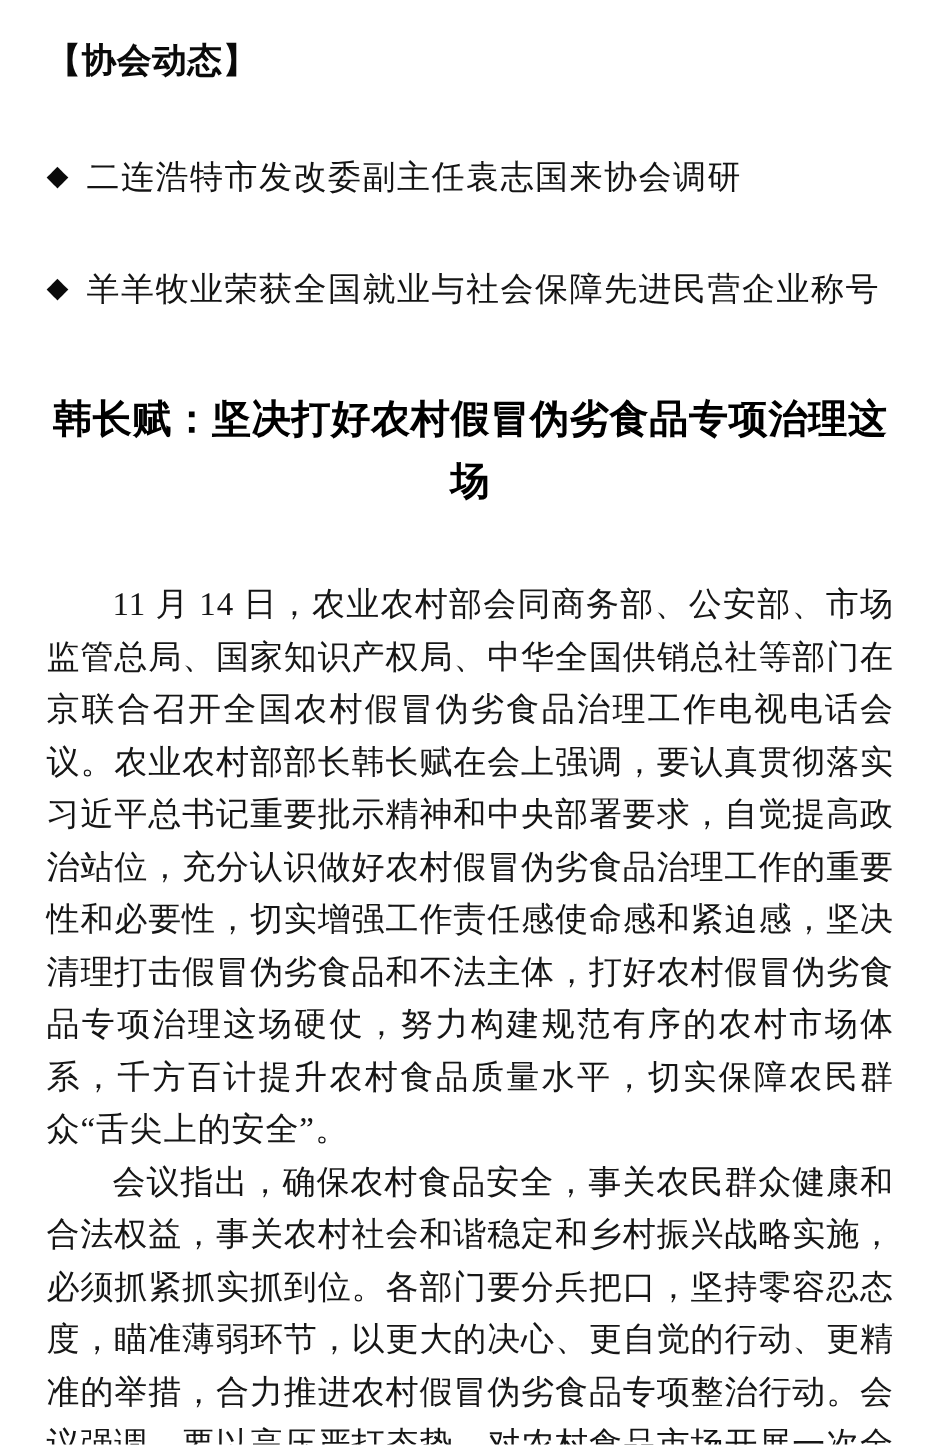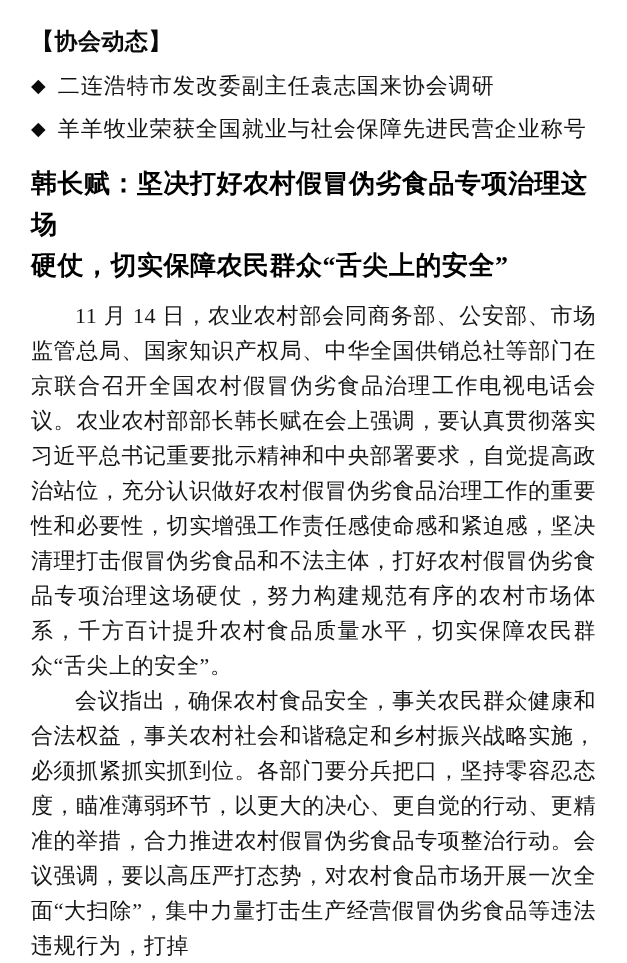--- a/index.html
+++ b/index.html
@@ -12,20 +12,21 @@
   body {
     font-family: "Liberation Serif", "DejaVu Serif", serif;
     color: #111111;
   }
   .page {
     width: 627px;
     height: 963px;
     padding: 0 31px;
     display: flex;
     flex-direction: column;
+    gap: 32px;
   }
   .sec-header {
     font-family: "DejaVu Sans", "Liberation Sans", sans-serif;
     font-weight: bold;
     font-size: 23px;
     line-height: 30px;
     color: #0a0a0a;
     letter-spacing: 0.5px;
   }
   .sec-header.first { margin-top: 26px; }
@@ -44,21 +45,21 @@
     line-height: 28px;
     margin-right: 12px;
     color: #0a0a0a;
   }
   .bullet-text {
     letter-spacing: 1px;
     text-align: right;
   }
   .article-title {
     margin-top: 20px;
-    text-align: left;
+    text-align: center;
     font-weight: bold;
     font-size: 26px;
     line-height: 41px;
     color: #000000;
     letter-spacing: 0.5px;
   }
   .article-body {
     margin-top: 12px;
     font-size: 22px;
     line-height: 35px;
@@ -84,21 +85,20 @@
   </div>
 
   <div class="bullet-row second">
     <span class="bullet">◆</span>
     <span class="bullet-text">羊羊牧业荣获全国就业与社会保障先进民营企业称号</span>
   </div>
 
 
   <div class="article-title">
     <div>韩长赋：坚决打好农村假冒伪劣食品专项治理这场</div>
-    <div>硬仗，切实保障农民群众“舌尖上的安全”</div>
   </div>
 
   <div class="article-body">
     <p>11 月 14 日，农业农村部会同商务部、公安部、市场监管总局、国家知识产权局、中华全国供销总社等部门在京联合召开全国农村假冒伪劣食品治理工作电视电话会议。农业农村部部长韩长赋在会上强调，要认真贯彻落实习近平总书记重要批示精神和中央部署要求，自觉提高政治站位，充分认识做好农村假冒伪劣食品治理工作的重要性和必要性，切实增强工作责任感使命感和紧迫感，坚决清理打击假冒伪劣食品和不法主体，打好农村假冒伪劣食品专项治理这场硬仗，努力构建规范有序的农村市场体系，千方百计提升农村食品质量水平，切实保障农民群众“舌尖上的安全”。</p>
     <p>会议指出，确保农村食品安全，事关农民群众健康和合法权益，事关农村社会和谐稳定和乡村振兴战略实施，必须抓紧抓实抓到位。各部门要分兵把口，坚持零容忍态度，瞄准薄弱环节，以更大的决心、更自觉的行动、更精准的举措，合力推进农村假冒伪劣食品专项整治行动。会议强调，要以高压严打态势，对农村食品市场开展一次全面“大扫除”，集中力量打击生产经营假冒伪劣食品等违法违规行为，打掉</p>
   </div>
 
 </div>
 
 </body></html>

